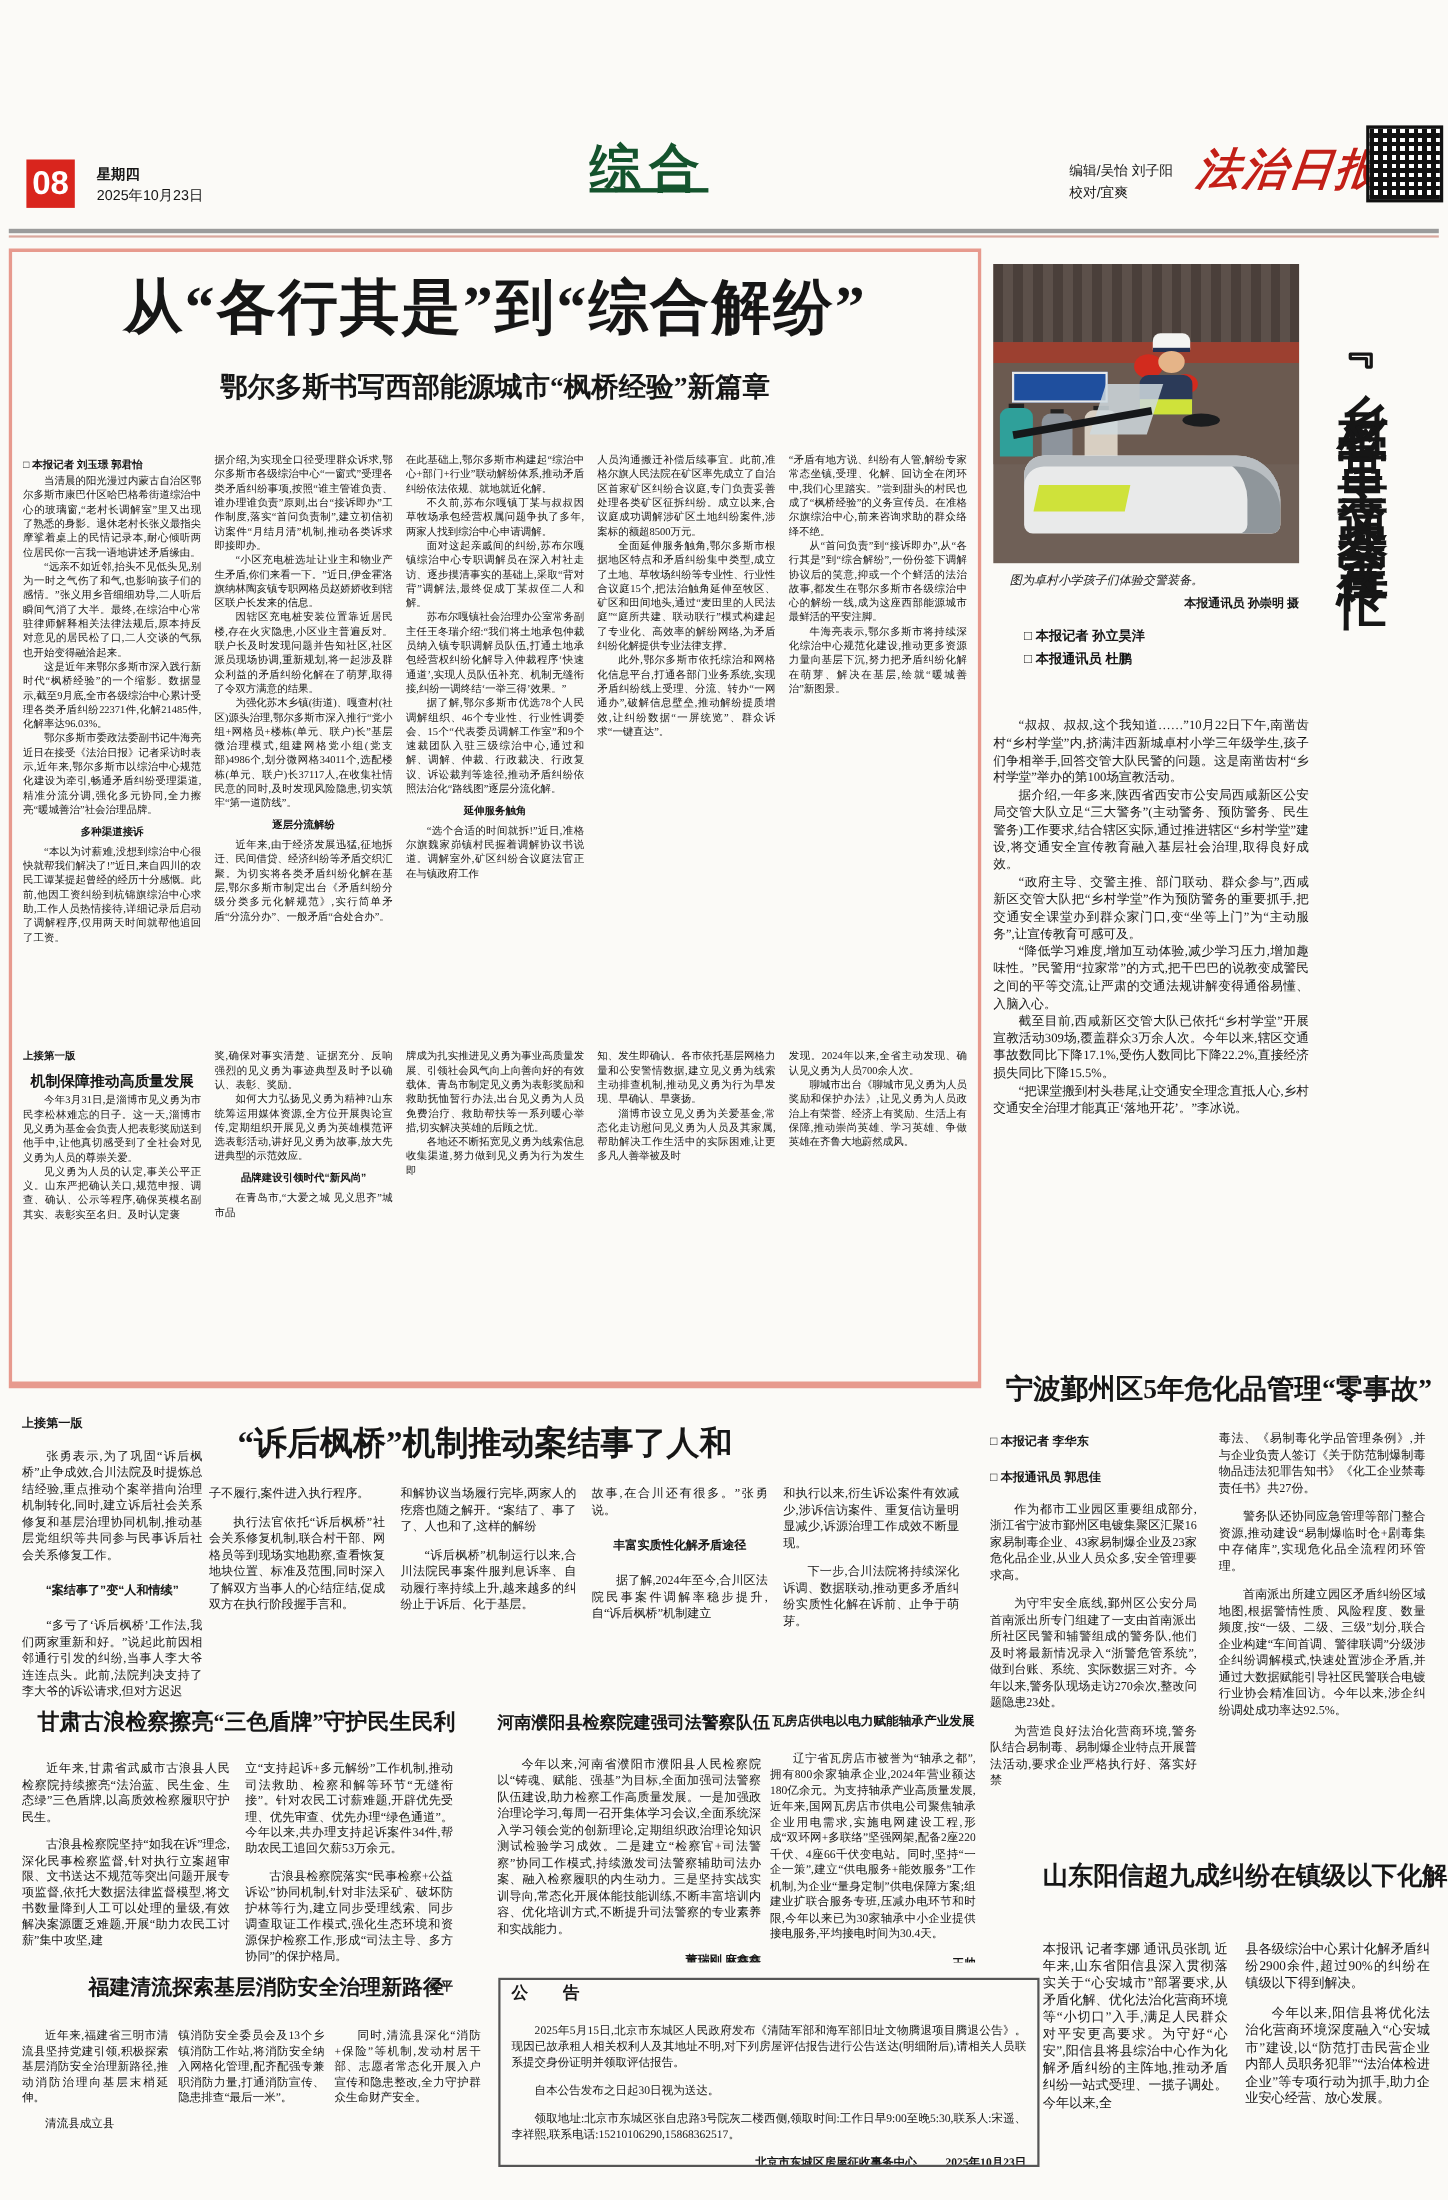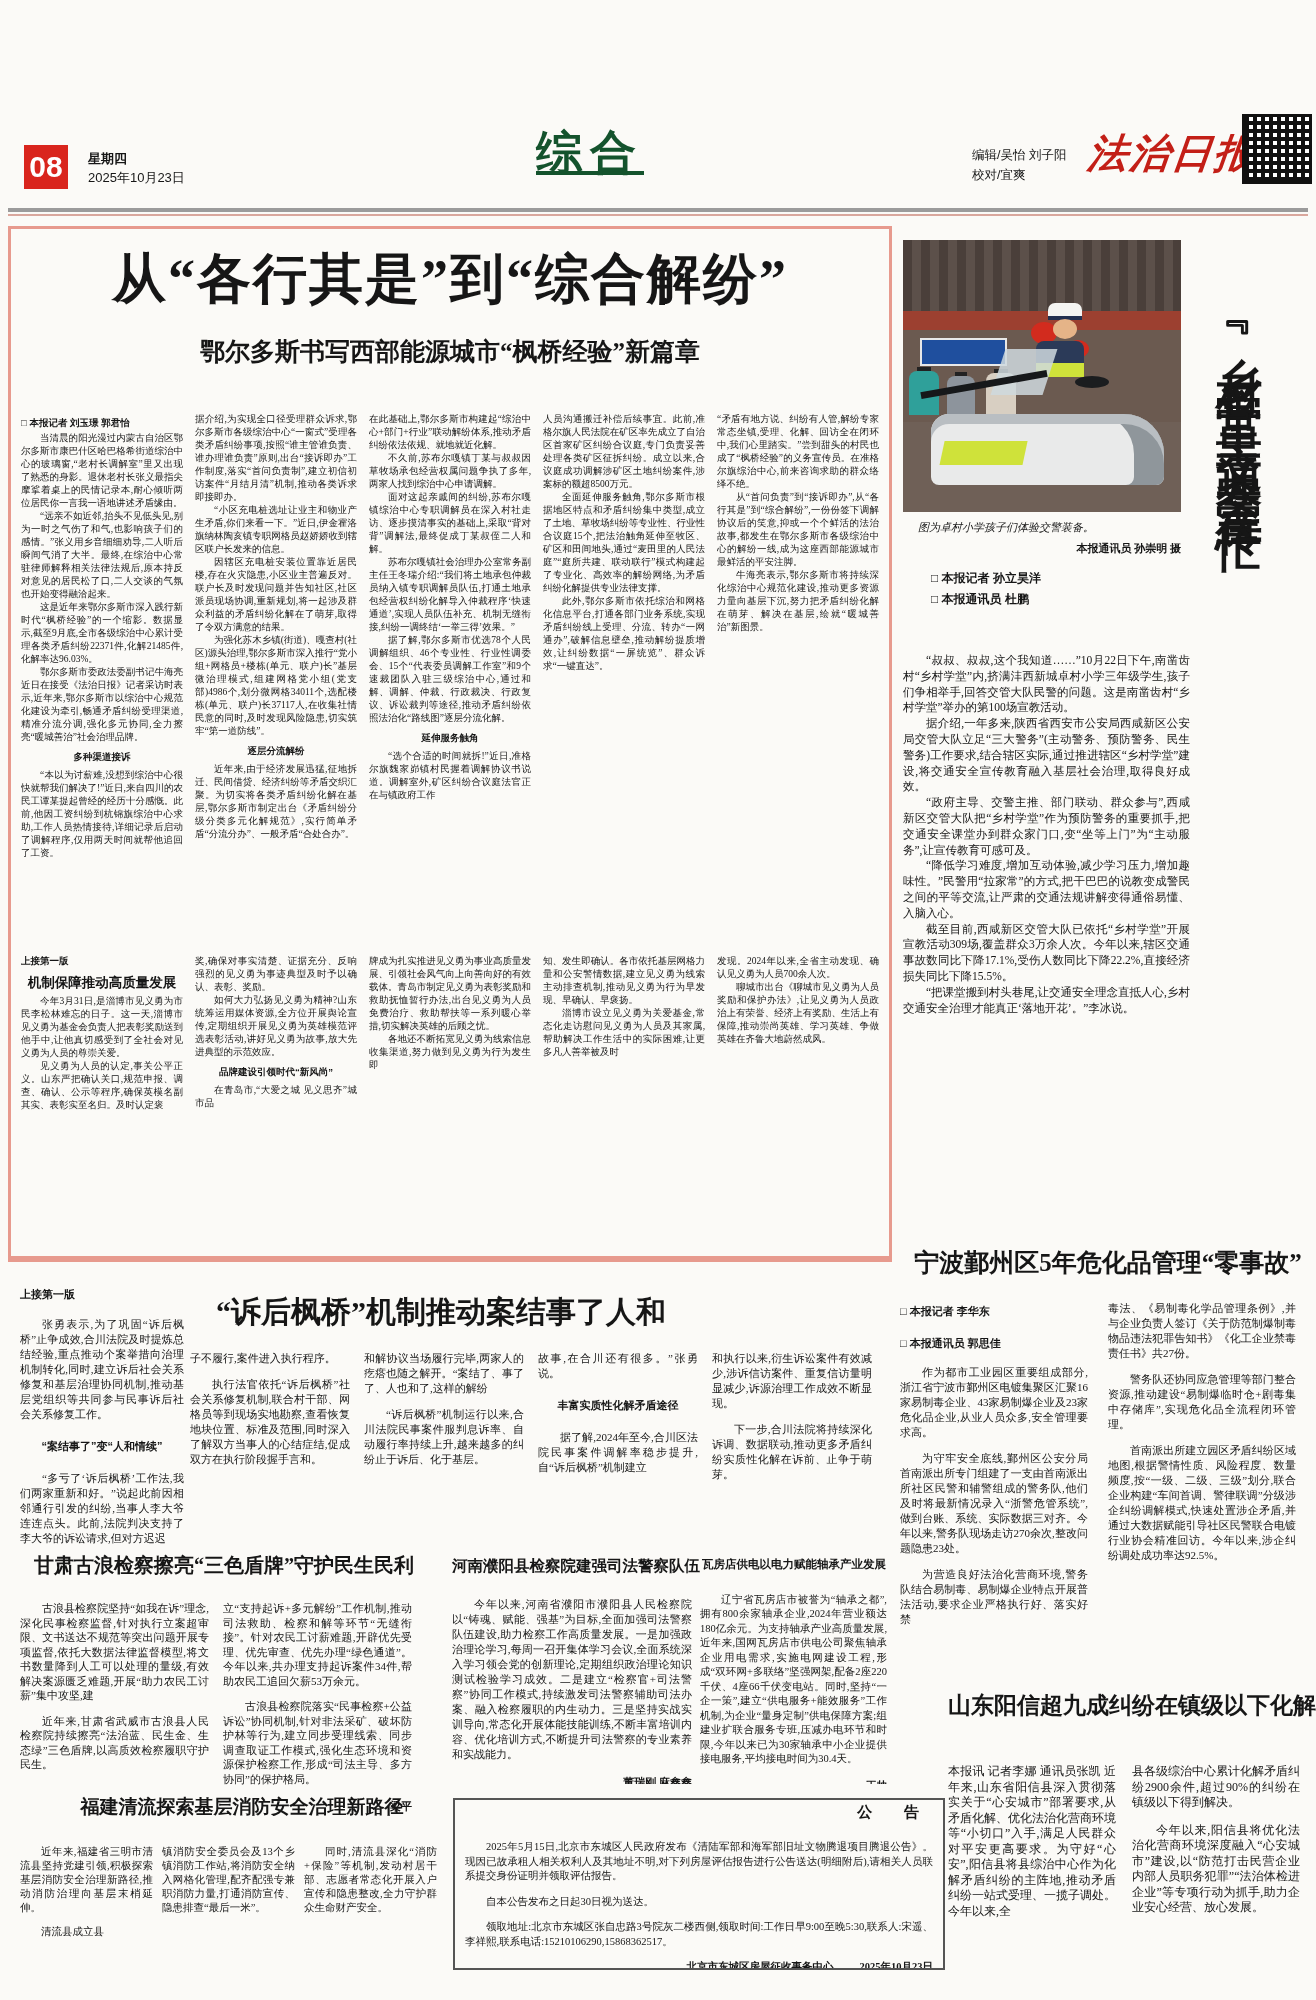--- a/index.html
+++ b/index.html
@@ -64,21 +64,21 @@
   .fq-cols .col{width:163px;margin-right:14px;}
   .gs-h{left:22px;top:1552px;width:404px;text-align:center;font-weight:900;font-size:20px;white-space:nowrap;}
   .gs-cols{left:20px;top:1590px;width:406px;height:194px;font-size:11px;line-height:14.5px;}
   .gs-cols .col{width:196px;margin-right:14px;}
   .py-h{left:452px;top:1556px;width:240px;text-align:center;font-weight:900;font-size:15.5px;white-space:nowrap;}
   .py-body{left:452px;top:1586px;width:240px;height:198px;font-size:11px;line-height:15px;text-align:justify;overflow:hidden;}
   .wf-h{left:700px;top:1557px;width:188px;text-align:center;font-weight:bold;font-size:11.5px;white-space:nowrap;}
   .wf-body{left:700px;top:1582px;width:187px;height:202px;font-size:10.5px;line-height:14.5px;text-align:justify;overflow:hidden;}
   .gg-box{left:453px;top:1798px;width:492px;height:172px;border:2px solid #555;box-sizing:border-box;
           padding:5px 10px;font-size:10.5px;line-height:14.8px;text-align:justify;overflow:hidden;}
-  .gg-title{text-align:right;font-weight:bold;font-size:15px;letter-spacing:14px;margin:0 0 20px;}
+  .gg-title{text-align:left;font-weight:bold;font-size:15px;letter-spacing:14px;margin:0 0 20px;}
   .gg-sign{display:flex;justify-content:flex-end;gap:26px;font-weight:bold;}
   .fj-h{left:52px;top:1794px;width:380px;text-align:center;font-weight:900;font-size:19px;white-space:nowrap;}
   .fj-cols{left:20px;top:1834px;width:426px;height:156px;font-size:10.5px;line-height:14px;}
   .fj-cols .col{width:136px;margin-right:9px;}
   .nb-h{left:900px;top:1246px;width:416px;text-align:center;font-weight:900;font-size:25px;white-space:nowrap;}
   .nb-cols{left:900px;top:1290px;width:416px;height:358px;font-size:11px;line-height:15px;}
   .nb-cols .col{width:198px;margin-right:20px;}
   .sd-h{left:948px;top:1690px;width:368px;text-align:center;font-weight:900;font-size:23px;white-space:nowrap;}
   .sd-cols{left:948px;top:1752px;width:368px;height:240px;font-size:12px;line-height:15.5px;}
   .sd-cols .col{width:176px;margin-right:16px;}
@@ -223,22 +223,22 @@
     </div>
     <div class="col" style="text-align: justify;">
       <p class="b-cont">和执行以来,衍生诉讼案件有效减少,涉诉信访案件、重复信访量明显减少,诉源治理工作成效不断显现。</p>
       <p class="b-p">下一步,合川法院将持续深化诉调、数据联动,推动更多矛盾纠纷实质性化解在诉前、止争于萌芽。</p>
     </div>
   </div>
 
 <div class="abs gs-h">甘肃古浪检察擦亮“三色盾牌”守护民生民利</div>
 <div class="abs cols gs-cols">
     <div class="col" style="text-align: justify;">
+      <p class="b-p">近年来,甘肃省武威市古浪县人民检察院持续擦亮“法治蓝、民生金、生态绿”三色盾牌,以高质效检察履职守护民生。</p>
       <p class="b-p">古浪县检察院坚持“如我在诉”理念,深化民事检察监督,针对执行立案超审限、文书送达不规范等突出问题开展专项监督,依托大数据法律监督模型,将文书数量降到人工可以处理的量级,有效解决案源匮乏难题,开展“助力农民工讨薪”集中攻坚,建</p>
-      <p class="b-p">近年来,甘肃省武威市古浪县人民检察院持续擦亮“法治蓝、民生金、生态绿”三色盾牌,以高质效检察履职守护民生。</p>
     </div>
     <div class="col" style="text-align: justify;">
       <p class="b-cont">立“支持起诉+多元解纷”工作机制,推动司法救助、检察和解等环节“无缝衔接”。针对农民工讨薪难题,开辟优先受理、优先审查、优先办理“绿色通道”。今年以来,共办理支持起诉案件34件,帮助农民工追回欠薪53万余元。</p>
       <p class="b-p">古浪县检察院落实“民事检察+公益诉讼”协同机制,针对非法采矿、破坏防护林等行为,建立同步受理线索、同步调查取证工作模式,强化生态环境和资源保护检察工作,形成“司法主导、多方协同”的保护格局。</p>
       <p class="b-sig">梁平</p>
     </div>
   </div>
 
 <div class="abs py-h">河南濮阳县检察院建强司法警察队伍</div>
 <div class="abs py-body" style="text-align: justify;">

